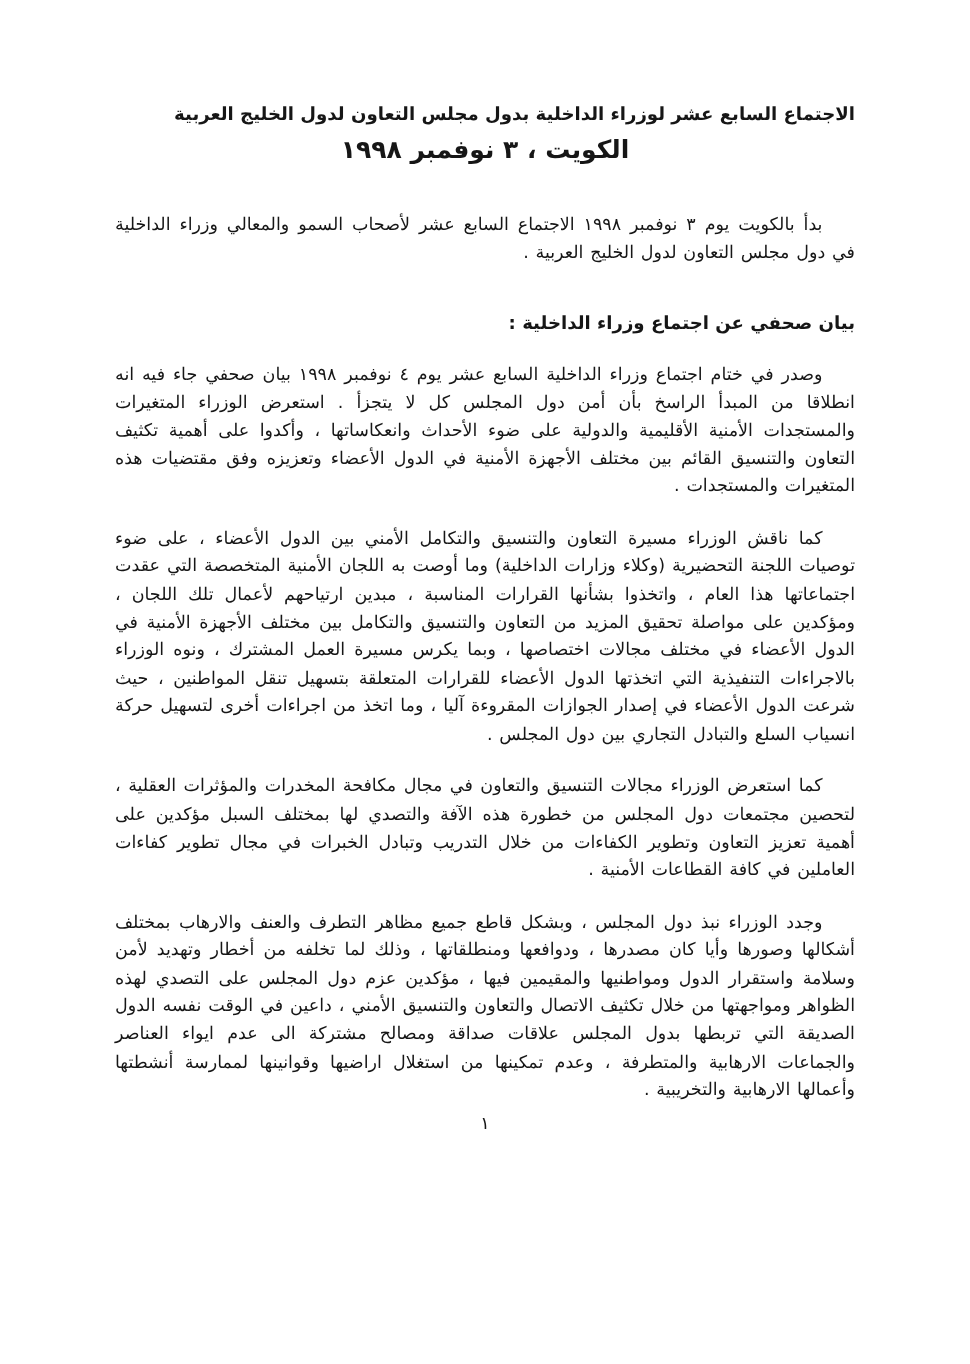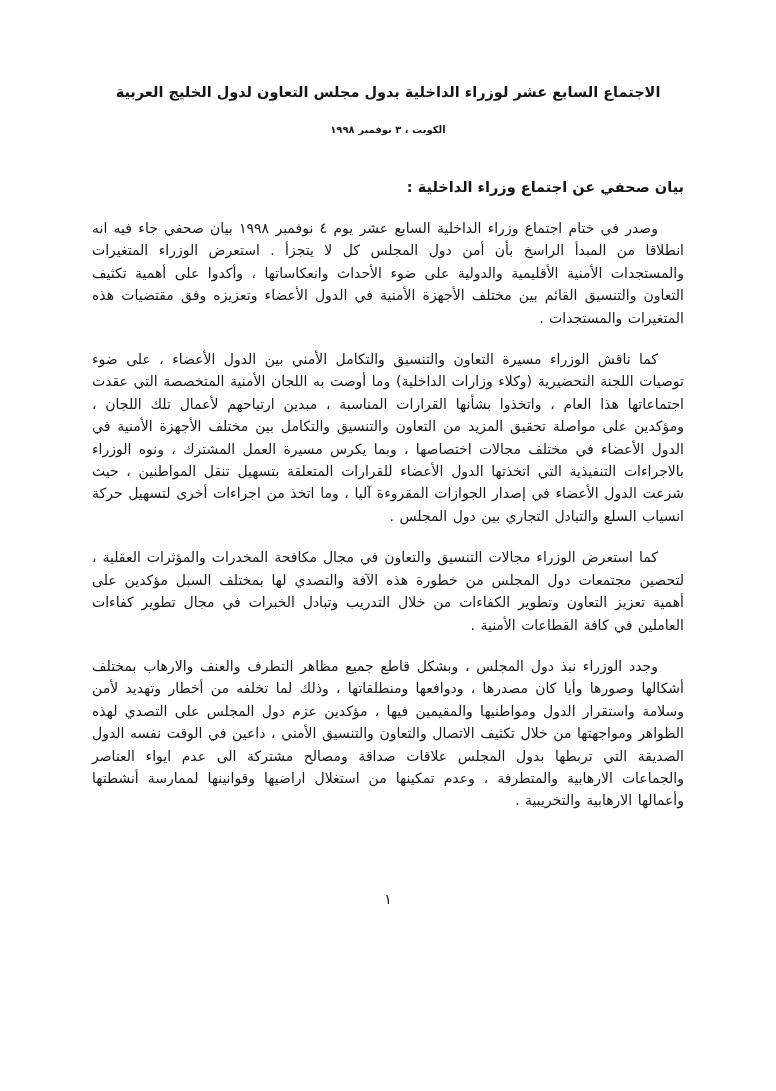--- a/index.html
+++ b/index.html
@@ -18,31 +18,30 @@
     margin: 0 auto;
   }
   .content {
     position: absolute;
     top: 80px;
     right: 92px;
     width: 592px;
     direction: rtl;
   }
   .doc-title {
-    text-align: center;
     font-weight: bold;
     font-size: 14.5px;
     line-height: 25px;
   }
   .doc-subtitle {
     text-align: center;
     font-weight: bold;
-    font-size: 10px;
+    font-size: 20px;
     line-height: 25px;
-    margin-top: 12px;
+    margin-top: 2px;
   }
   .para {
     text-align: justify;
     font-size: 14px;
     line-height: 22.4px;
     margin: 0;
     margin-top: 19px;
     text-indent: 26px;
     word-spacing: 1px;
   }
@@ -69,20 +68,21 @@
 </head>
 <body>
 
 <div class="page">
   <div class="content">
 
     <div class="doc-title">الاجتماع السابع عشر لوزراء الداخلية بدول مجلس التعاون لدول الخليج العربية</div>
 
     <div class="doc-subtitle">الكويت ، ٣ نوفمبر ١٩٩٨</div>
 
+    <p class="para first">بدأ بالكويت يوم ٣ نوفمبر ١٩٩٨ الاجتماع السابع عشر لأصحاب السمو والمعالي وزراء الداخلية في دول مجلس التعاون لدول الخليج العربية .</p>
 
     <div class="section-heading">بيان صحفي عن اجتماع وزراء الداخلية :</div>
 
     <p class="para">وصدر في ختام اجتماع وزراء الداخلية السابع عشر يوم ٤ نوفمبر ١٩٩٨ بيان صحفي جاء فيه انه انطلاقا من المبدأ الراسخ بأن أمن دول المجلس كل لا يتجزأ . استعرض الوزراء المتغيرات والمستجدات الأمنية الأقليمية والدولية على ضوء الأحداث وانعكاساتها ، وأكدوا على أهمية تكثيف التعاون والتنسيق القائم بين مختلف الأجهزة الأمنية في الدول الأعضاء وتعزيزه وفق مقتضيات هذه المتغيرات والمستجدات .</p>
 
     <p class="para">كما ناقش الوزراء مسيرة التعاون والتنسيق والتكامل الأمني بين الدول الأعضاء ، على ضوء توصيات اللجنة التحضيرية (وكلاء وزارات الداخلية) وما أوصت به اللجان الأمنية المتخصصة التي عقدت اجتماعاتها هذا العام ، واتخذوا بشأنها القرارات المناسبة ، مبدين ارتياحهم لأعمال تلك اللجان ، ومؤكدين على مواصلة تحقيق المزيد من التعاون والتنسيق والتكامل بين مختلف الأجهزة الأمنية في الدول الأعضاء في مختلف مجالات اختصاصها ، وبما يكرس مسيرة العمل المشترك ، ونوه الوزراء بالاجراءات التنفيذية التي اتخذتها الدول الأعضاء للقرارات المتعلقة بتسهيل تنقل المواطنين ، حيث شرعت الدول الأعضاء في إصدار الجوازات المقروءة آليا ، وما اتخذ من اجراءات أخرى لتسهيل حركة انسياب السلع والتبادل التجاري بين دول المجلس .</p>
 
     <p class="para">كما استعرض الوزراء مجالات التنسيق والتعاون في مجال مكافحة المخدرات والمؤثرات العقلية ، لتحصين مجتمعات دول المجلس من خطورة هذه الآفة والتصدي لها بمختلف السبل مؤكدين على أهمية تعزيز التعاون وتطوير الكفاءات من خلال التدريب وتبادل الخبرات في مجال تطوير كفاءات العاملين في كافة القطاعات الأمنية .</p>
 
     <p class="para">وجدد الوزراء نبذ دول المجلس ، وبشكل قاطع جميع مظاهر التطرف والعنف والارهاب بمختلف أشكالها وصورها وأيا كان مصدرها ، ودوافعها ومنطلقاتها ، وذلك لما تخلفه من أخطار وتهديد لأمن وسلامة واستقرار الدول ومواطنيها والمقيمين فيها ، مؤكدين عزم دول المجلس على التصدي لهذه الظواهر ومواجهتها من خلال تكثيف الاتصال والتعاون والتنسيق الأمني ، داعين في الوقت نفسه الدول الصديقة التي تربطها بدول المجلس علاقات صداقة ومصالح مشتركة الى عدم ايواء العناصر والجماعات الارهابية والمتطرفة ، وعدم تمكينها من استغلال اراضيها وقوانينها لممارسة أنشطتها وأعمالها الارهابية والتخريبية .</p>

